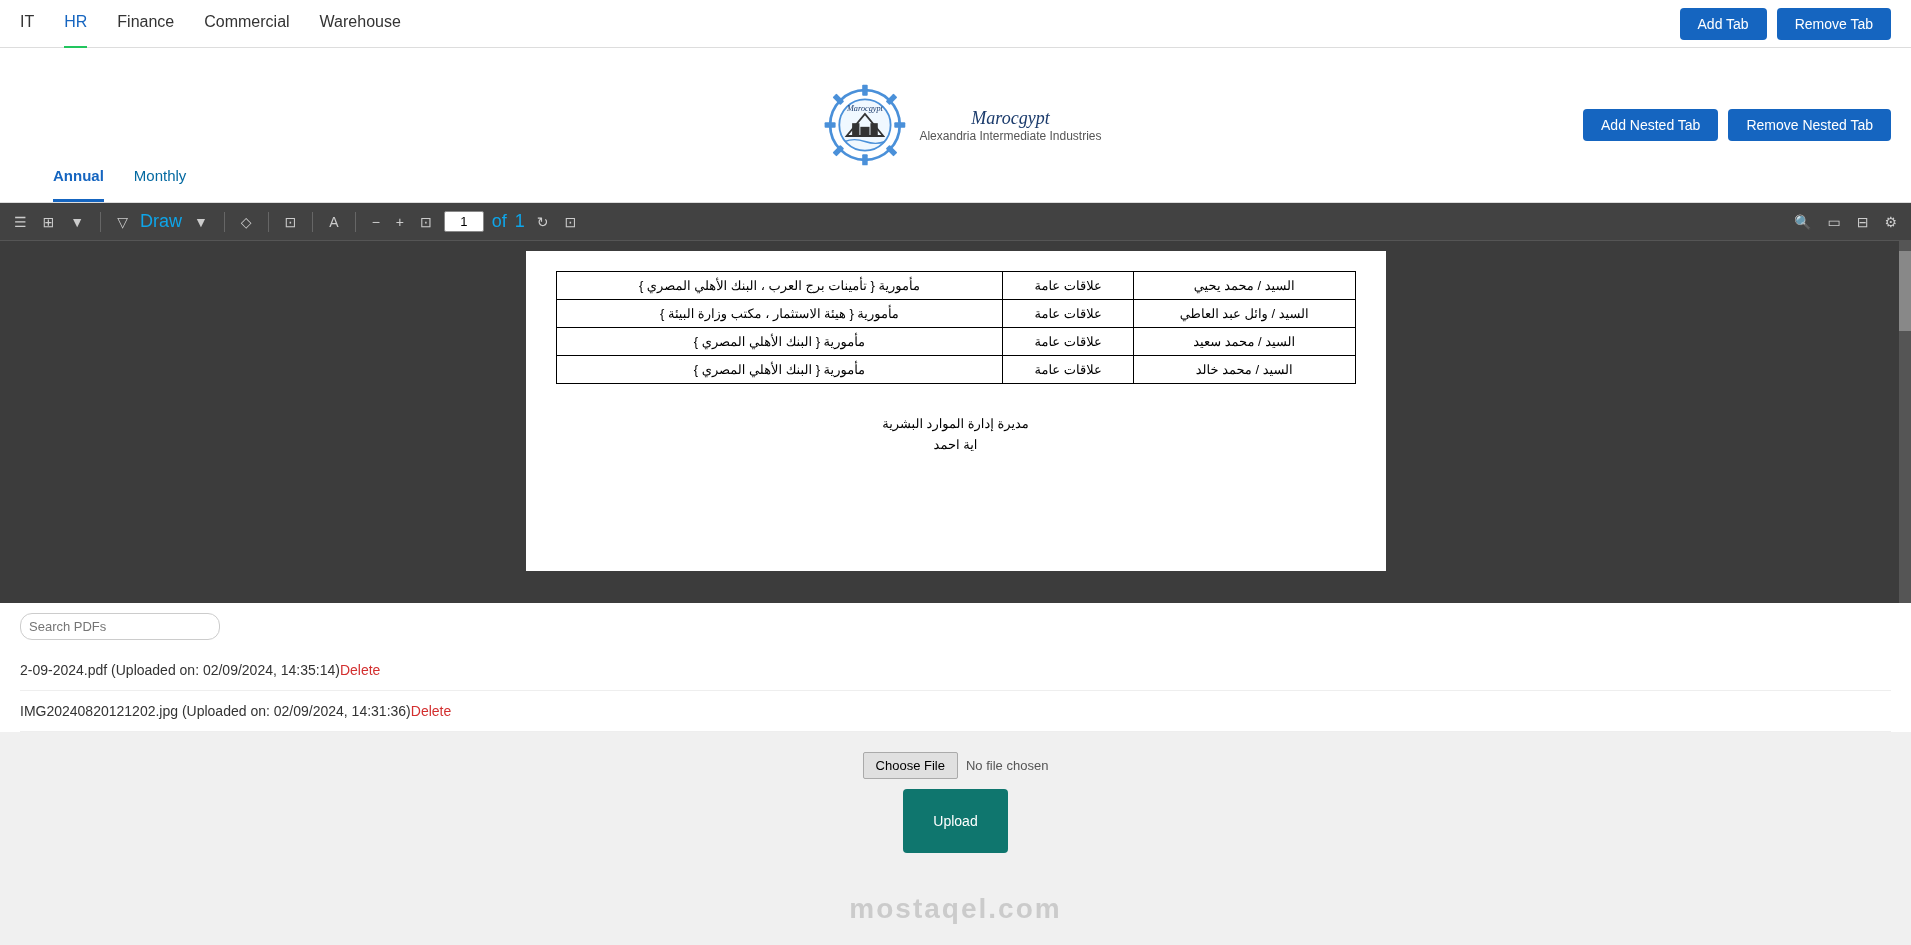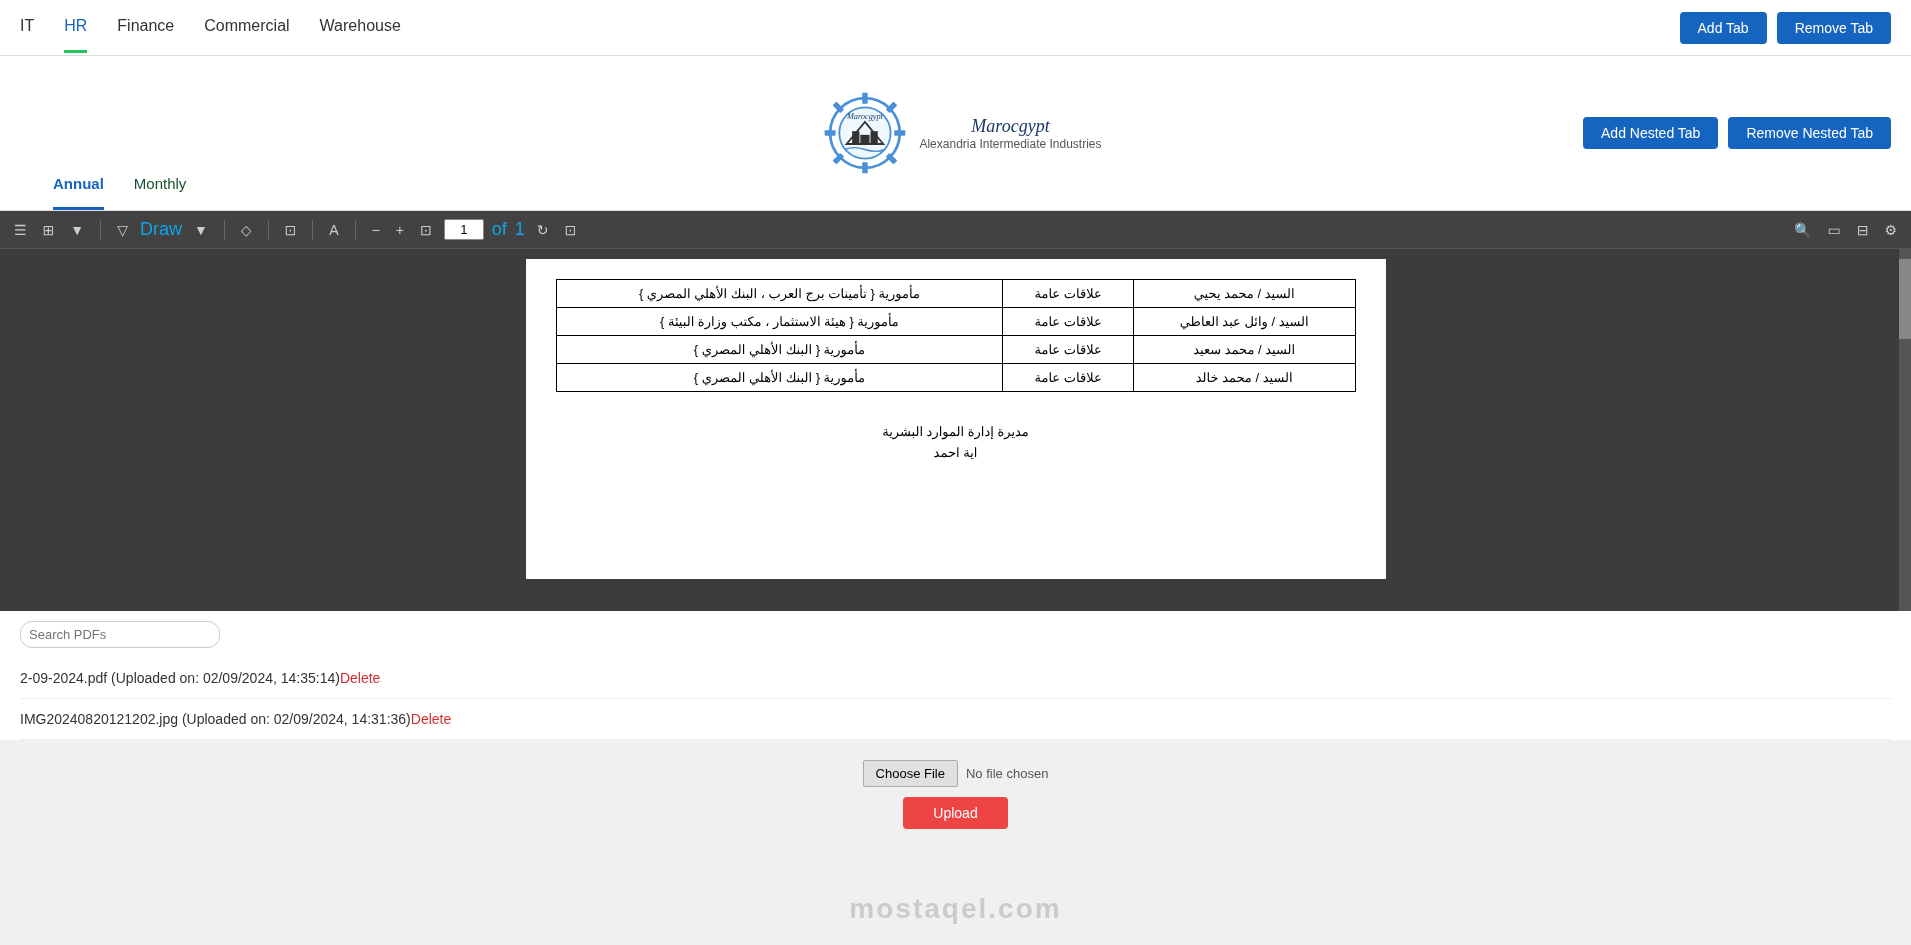--- a/index.html
+++ b/index.html
@@ -5,21 +5,21 @@
     * { margin: 0; padding: 0; box-sizing: border-box; }
     body { font-family: Arial, sans-serif; background: #f0f0f0; width: 1911px; min-height: 945px; overflow-x: hidden; }
 
     
     .top-nav {
       background: #fff;
       border-bottom: 1px solid #ddd;
       display: flex;
       align-items: center;
       padding: 0 20px;
-      height: 56px;
+      height: 48px;
       position: relative;
     }
     .top-nav-tabs {
       display: flex;
       align-items: center;
       gap: 30px;
     }
     .top-nav-tab {
       font-size: 16px;
       color: #333;
@@ -60,21 +60,21 @@
       position: relative;
     }
     .sub-nav-tabs {
       display: flex;
       align-items: flex-end;
       gap: 30px;
       height: 100%;
     }
     .sub-nav-tab {
       font-size: 15px;
-      color: #14532d;
+      color: #0369a1;
       cursor: pointer;
       padding: 0 0 15px 0;
       border-bottom: 3px solid transparent;
     }
     .sub-nav-tab.active {
       color: #1565c0;
       border-bottom: 3px solid #1565c0;
       font-weight: bold;
       margin-left: 33px;
     }
@@ -256,24 +256,24 @@
       font-size: 13px;
       cursor: pointer;
       border-radius: 2px;
       text-align: right;
     }
     .no-file-chosen {
       font-size: 13px;
       color: #555;
     }
     .upload-btn {
-      background: #ef4444;
+      background: #0f766e;
       color: #fff;
       border: none;
-      padding: 8px 30px;
+      padding: 24px 30px;
       border-radius: 4px;
       font-size: 14px;
       cursor: pointer;
     }
 
     
     .watermark {
       position: fixed;
       bottom: 20px;
       left: 50%;

